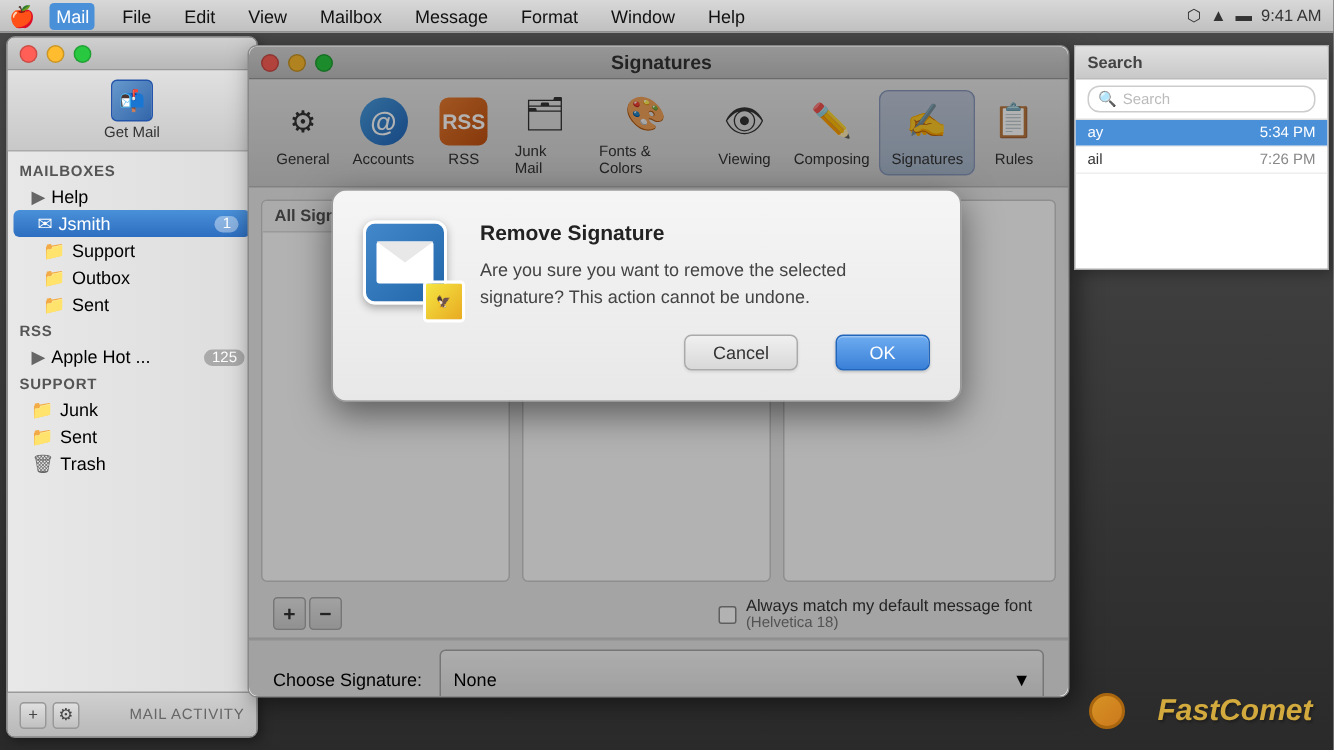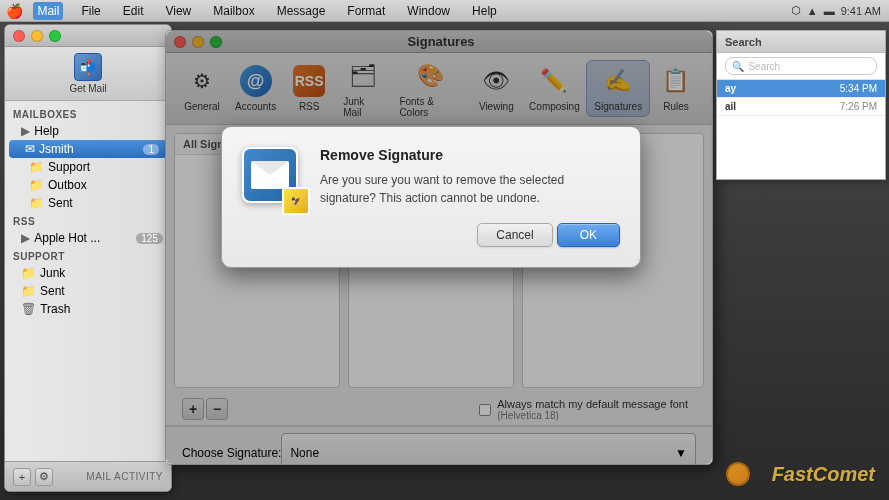--- a/index.html
+++ b/index.html
@@ -302,21 +302,21 @@
       font-size: 11px;
       color: #333;
     }
     .font-check-row .sub {
       color: #777;
       font-size: 10px;
     }
     .choose-sig-row {
       display: flex;
       align-items: center;
-      gap: 0;
+      gap: 12px;
       padding: 6px 16px;
       font-size: 12px;
       border-top: 1px solid #d0d0d0;
     }
     .sig-dropdown {
       flex: 1;
       height: 39px;
       background: linear-gradient(to bottom, #f8f8f8, #e0e0e0);
       border: 1px solid #aaa;
       border-radius: 4px;
@@ -379,21 +379,21 @@
       padding: 0 6px;
       font-size: 10px;
       color: #999;
       display: flex; align-items: center; gap: 4px;
     }
     .email-row {
       padding: 3px 8px;
       border-bottom: 1px solid #eee;
       font-size: 10px;
     }
-    .email-row .from { font-weight: bold; color: #333; }
+    .email-row .from { font-weight: normal; color: #333; }
     .email-row .time { float: right; color: #888; text-align: right; }
     .email-row.selected { background: #4a90d9; }
     .email-row.selected .from, .email-row.selected .time { color: white; }
 
     
     .modal-overlay {
       position: absolute;
       top: 0; left: 0; right: 0; bottom: 0;
       background: rgba(0,0,0,0.3);
       z-index: 200;
@@ -467,21 +467,21 @@
     }
     .modal-message {
       font-size: 12px;
       color: #444;
       line-height: 1.5;
       margin-bottom: 16px;
     }
     .modal-buttons {
       display: flex;
       justify-content: flex-end;
-      gap: 4px;
+      gap: 25px;
     }
     .btn-cancel {
       padding: 4px 18px;
       background: linear-gradient(to bottom, #f0f0f0, #d8d8d8);
       border: 1px solid #aaa;
       border-radius: 5px;
       font-size: 12px;
       font-weight: 500;
       color: #333;
       cursor: pointer;

